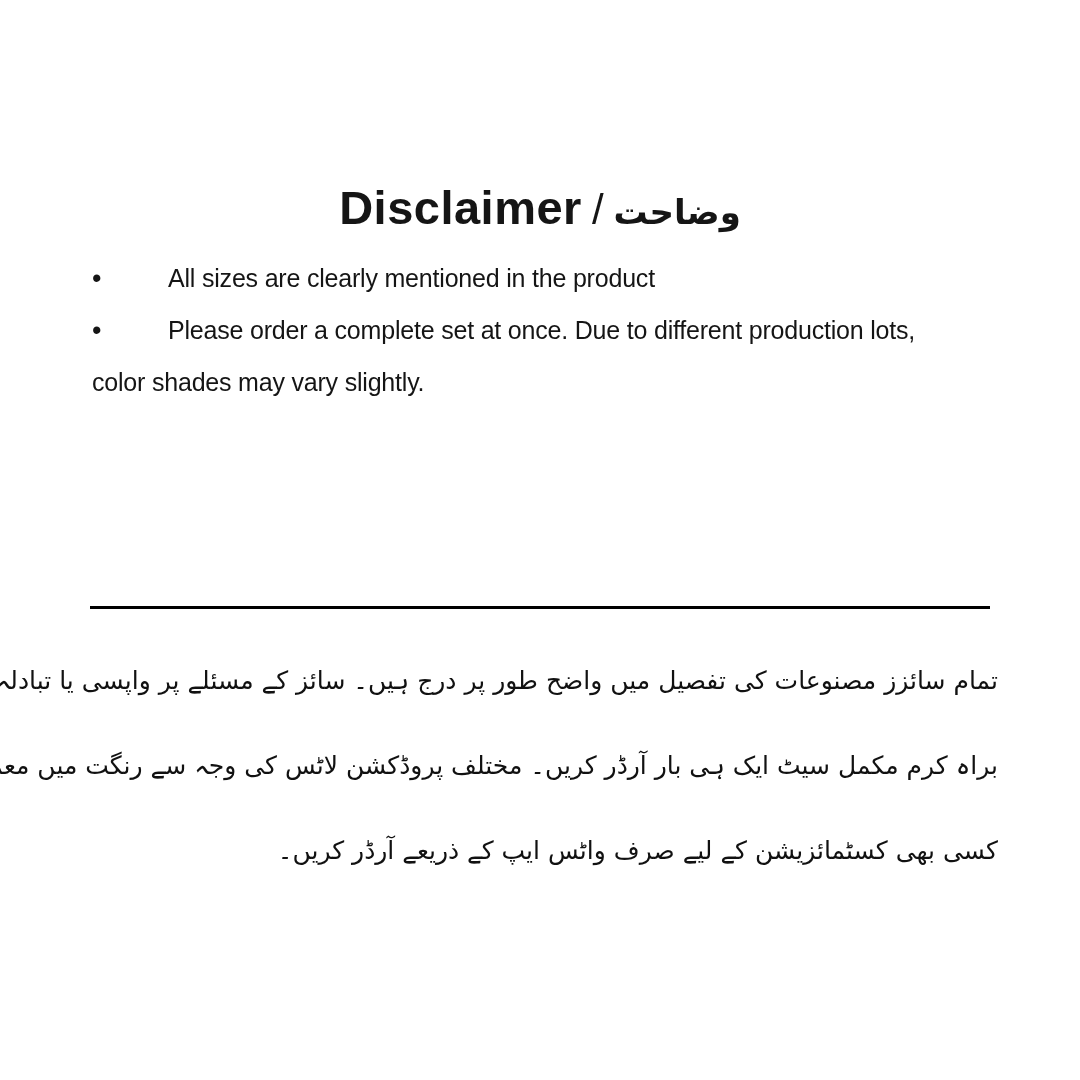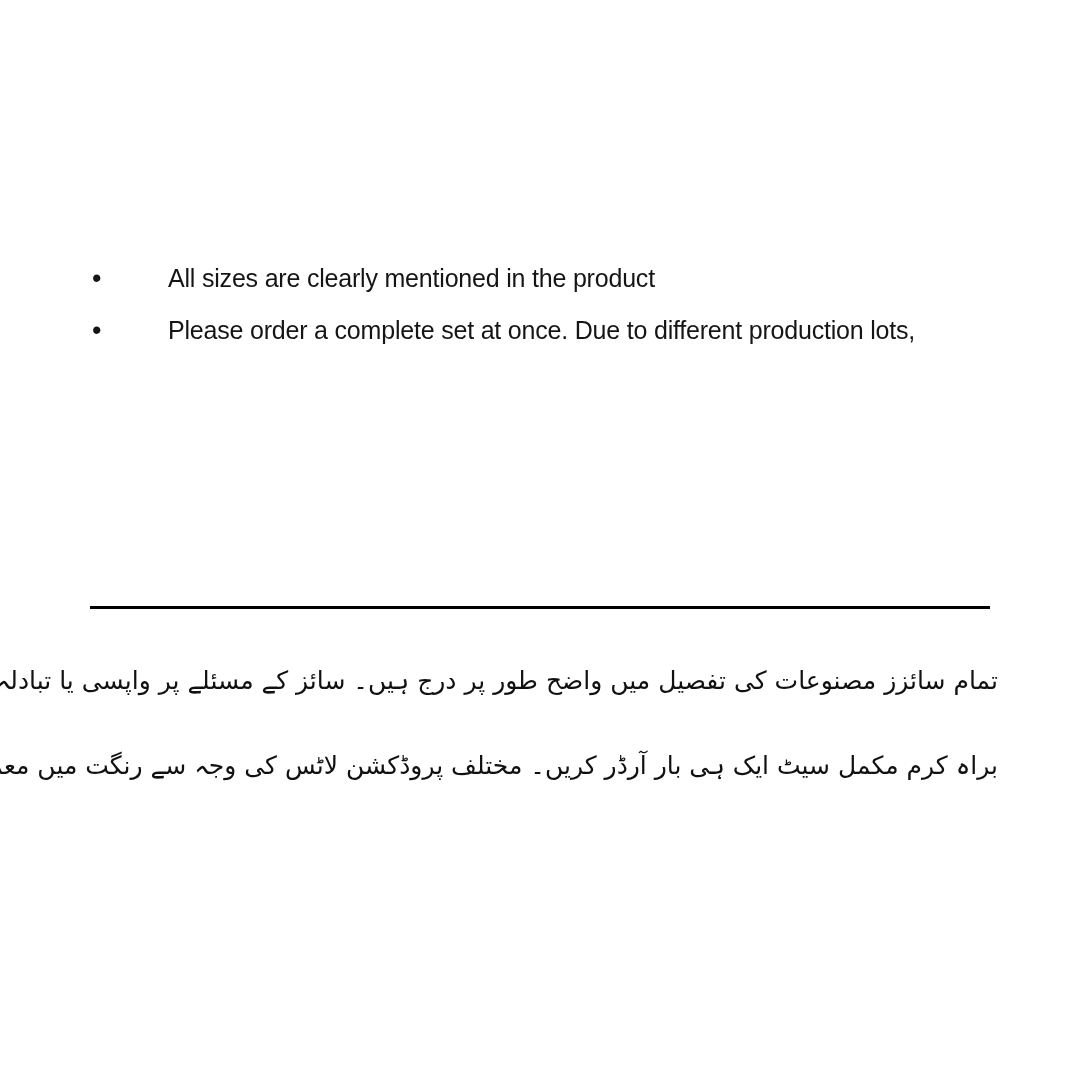--- a/index.html
+++ b/index.html
@@ -86,34 +86,39 @@
   .urdu-line {
     line-height: 85px;
     white-space: nowrap;
   }
 </style>
 </head>
 <body>
 
 <div class="canvas">
 
+  <div class="title-row">
+    <span class="title-en">Disclaimer</span><span class="title-sep">/</span><span class="title-ur">وضاحت</span>
+  </div>
 
   <div class="bullets">
 
     <div class="bullet-item">
       <div class="bullet-line"><span class="bullet-marker">•</span><span>All sizes are clearly mentioned in the product</span></div>
     </div>
 
     <div class="bullet-item">
       <div class="bullet-line"><span class="bullet-marker">•</span><span>Please order a complete set at once. Due to different production lots,</span></div>
+      <div class="bullet-line">color shades may vary slightly.</div>
     </div>
 
 
   </div>
 
   <div class="divider"></div>
 
   <div class="urdu-section">
     <div class="urdu-line">تمام سائزز مصنوعات کی تفصیل میں واضح طور پر درج ہیں۔ سائز کے مسئلے پر واپسی یا تبادلہ ممکن نہیں ہو گا۔</div>
     <div class="urdu-line">براہ کرم مکمل سیٹ ایک ہی بار آرڈر کریں۔ مختلف پروڈکشن لاٹس کی وجہ سے رنگت میں معمولی فرق ہو سکتا ہے۔</div>
+    <div class="urdu-line">کسی بھی کسٹمائزیشن کے لیے صرف واٹس ایپ کے ذریعے آرڈر کریں۔</div>
   </div>
 
 </div>
 
 </body></html>

